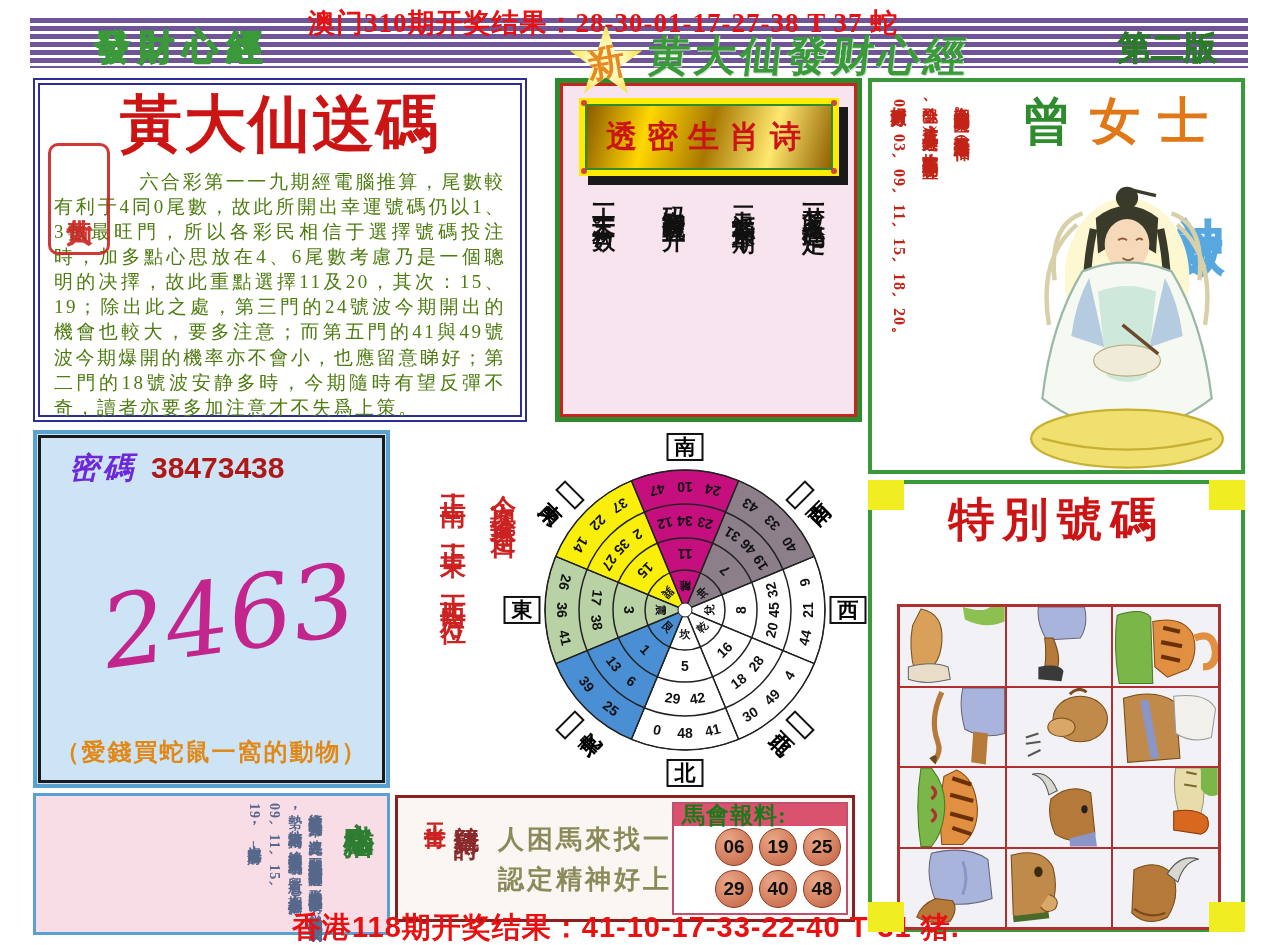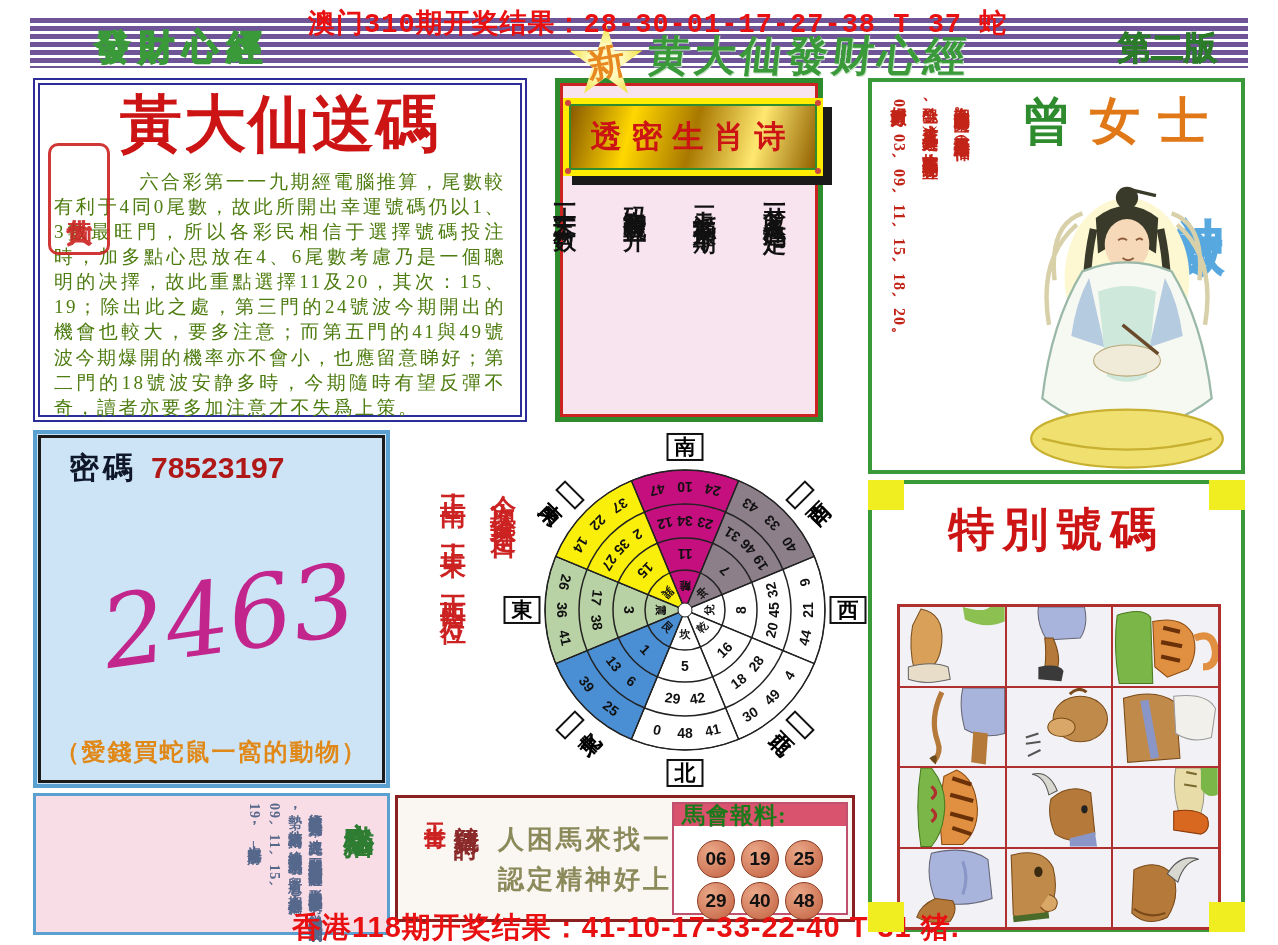--- a/index.html
+++ b/index.html
@@ -5,41 +5,41 @@
   html,body{margin:0;padding:0;}
   body{width:1278px;height:945px;position:relative;background:#fff;overflow:hidden;
        font-family:"Liberation Serif","DejaVu Serif",serif;}
   .abs{position:absolute;box-sizing:border-box;}
   
   #stripes{left:30px;top:18px;width:1218px;height:50px;
     background:repeating-linear-gradient(to bottom,#6f5598 0 4.5px,#ffffff 4.5px 8px);}
   #fa-cai{left:95px;top:24px;font-size:35px;font-weight:bold;letter-spacing:9px;
     color:#0369a1;-webkit-text-stroke:2px #3a9a3a;z-index:4;}
   #macau-line{left:308px;top:5px;font-size:27px;font-weight:bold;color:#e81010;z-index:5;
-    font-family:Liberation Mono, monospace;letter-spacing:1px;}
+    font-family:Liberation Serif, serif;letter-spacing:1px;}
   #star-new{left:568px;top:24px;width:76px;height:76px;z-index:4;
     background:radial-gradient(circle,#fffbc0 30%,#f0e040 70%);
     clip-path:polygon(50% 0%,61% 35%,98% 35%,68% 57%,79% 91%,50% 70%,21% 91%,32% 57%,2% 35%,39% 35%);
     display:flex;align-items:center;justify-content:center;}
   #star-new span{color:#e88820;font-size:38px;font-weight:bold;transform:rotate(-10deg);}
   #center-title{left:648px;top:28px;font-size:42px;font-weight:bold;color:#3a9a3a;z-index:4;
     letter-spacing:4px;transform:skewX(-6deg);text-shadow:1px 1px 0 #bfe0bf;}
   #edition{left:1118px;top:26px;font-size:33px;font-weight:bold;color:#3a9a3a;z-index:4;
     -webkit-text-stroke:1px #2a7a2a;}
   
   #songma{left:33px;top:78px;width:494px;height:344px;border:7px double #2d2d99;background:#fff;}
   #songma-title{text-align:center;margin-top:8px;font-size:62px;font-weight:bold;color:#cc1414;
     letter-spacing:2px;line-height:1.0;}
   #seal{position:absolute;left:8px;top:58px;width:56px;height:106px;border:3px solid #cc2222;
     border-radius:10px;color:#cc2222;font-size:26px;font-weight:bold;writing-mode:vertical-rl;
     text-align:center;line-height:56px;opacity:.9;}
   #songma-body{margin:14px 14px 0 14px;font-size:19px;line-height:1.32;color:#4d7c0f;
     text-align:justify;text-indent:4.5em;letter-spacing:2.5px;}
   
-  #poem-panel{left:555px;top:78px;width:268px;height:344px;border:3px solid #2e8b2e;background:#2e8b2e;}
+  #poem-panel{left:555px;top:78px;width:307px;height:344px;border:3px solid #2e8b2e;background:#2e8b2e;}
   #poem-inner{position:absolute;inset:2px;border:3px solid #cc2222;background:#f7e4ee;}
   #plaque{position:relative;width:248px;height:66px;margin:12px auto 0 auto;background:#ffec00;
     box-shadow:9px 9px 0 #1a1a1a;padding:6px;}
   #plaque-gold{width:100%;height:100%;border:2px solid #2e8b2e;box-sizing:border-box;
     background:linear-gradient(105deg,#8a5a00,#ffd700 25%,#a87800 50%,#ffe870 75%,#906000);
     display:flex;align-items:center;justify-content:center;}
   #plaque-gold span{color:#cc1414;font-size:31px;font-weight:bold;letter-spacing:10px;}
   .plaque-dot{position:absolute;width:6px;height:6px;border-radius:50%;background:#cc4444;}
   #poem-lines{position:absolute;left:0;right:26px;top:102px;height:230px;writing-mode:vertical-rl;
     text-orientation:upright;font-size:23px;color:#111;font-weight:bold;}
@@ -50,21 +50,21 @@
     font-size:16px;color:#c22418;font-weight:bold;}
   #zeng-cols div{margin-left:10px;letter-spacing:1px;line-height:1.35;}
   #zeng-title{position:absolute;left:150px;top:6px;font-size:50px;font-weight:bold;letter-spacing:18px;font-family:Liberation Serif, serif;}
   #zeng-sub{position:absolute;right:8px;top:90px;writing-mode:vertical-rl;font-size:46px;
     font-weight:bold;color:#e02020;-webkit-text-stroke:2px #58a8e0;letter-spacing:14px;
     background:#fff;border-radius:26px;padding:8px 2px;}
   
   #password{left:33px;top:430px;width:357px;height:358px;border:4px solid #5aa0d0;background:#cde4f6;}
   #password-inner{position:absolute;inset:1px;border:3px solid #1a1a1a;}
   .pw-row{margin:10px 0 0 28px;font-size:30px;font-weight:bold;}
-  .pw-label{color:#0f172a;letter-spacing:4px;}
+  .pw-label{color:#6d28d9;letter-spacing:4px;font-style:italic;}
   .pw-val{color:#b01818;margin-left:14px;font-family:"Liberation Sans",sans-serif;}
   #handwrite{position:absolute;left:60px;top:120px;font-size:100px;color:#c2258c;
     transform:rotate(-8deg) skewX(-10deg);font-family:"DejaVu Serif",serif;}
   #pw-note{position:absolute;bottom:12px;width:100%;text-align:center;color:#e08818;
     font-size:24px;font-weight:bold;letter-spacing:2px;}
   
   #compass-note{left:420px;top:474px;height:310px;writing-mode:vertical-rl;font-size:26px;
     font-weight:bold;color:#cc2222;z-index:2;}
   #compass-note div{margin-left:14px;letter-spacing:8px;line-height:1.4;}
   #wheel-box{left:505px;top:430px;width:360px;height:360px;}
@@ -80,29 +80,29 @@
   
   #zodiac{left:395px;top:795px;width:460px;height:127px;border:3px solid #8b2020;background:#faf6f2;}
   #zodiac-labels{position:absolute;left:14px;top:8px;height:108px;writing-mode:vertical-rl;}
   #zl-1{font-size:25px;font-weight:bold;color:#8b2a2a;letter-spacing:4px;}
   #zl-2{font-size:22px;font-weight:bold;color:#cc2222;margin-left:8px;letter-spacing:1px;}
   #zodiac-poem{position:absolute;left:100px;top:22px;font-size:26px;color:#8a8a5a;
     font-weight:bold;letter-spacing:3px;line-height:1.55;}
   #tips{position:absolute;right:4px;top:4px;bottom:4px;width:172px;border:2px solid #c05070;background:#fff;}
   #tips-head{background:#d9536e;height:22px;display:flex;align-items:center;padding-left:8px;}
   #tips-head span{color:#1a7a1a;font-size:23px;font-weight:bold;letter-spacing:1px;}
-  #balls{display:flex;flex-wrap:wrap;justify-content:center;padding:12px 2px;}
+  #balls{display:flex;flex-wrap:wrap;justify-content:flex-end;padding:0 2px;}
   .ball{width:36px;height:36px;border-radius:50%;margin:2px 3px;
     background:radial-gradient(circle at 35% 30%,#eaa888,#c26040);border:1px solid #8b3a20;
     display:flex;align-items:center;justify-content:center;font-family:"Liberation Sans",sans-serif;
     font-size:19px;font-weight:bold;color:#111;}
   
   #puzzle{left:868px;top:480px;width:377px;height:452px;border:4px solid #3a9a3a;background:#fff;}
   .corner{position:absolute;width:36px;height:30px;background:#f0ee20;z-index:3;}
-  #puzzle-title{margin-top:20px;text-align:center;font-size:46px;font-weight:bold;color:#cc1414;
+  #puzzle-title{margin-top:10px;text-align:center;font-size:46px;font-weight:bold;color:#cc1414;
     line-height:1.15;letter-spacing:8px;}
   #grid{position:absolute;left:25px;top:120px;width:320px;height:322px;display:grid;
     grid-template-columns:repeat(3,1fr);grid-template-rows:repeat(4,1fr);border:2px solid #b03030;}
   .cell{border:1.5px solid #b03030;background:#f2f2f6;overflow:hidden;}
   .cell svg{width:100%;height:100%;display:block;}
   
   #hk-line{left:292px;top:908px;font-size:29px;font-weight:bold;color:#e81010;
     font-family:"Liberation Sans",sans-serif;letter-spacing:1px;}
 </style>
 </head>
@@ -168,21 +168,21 @@
     <path d="M74 100 Q100 90 126 100 L118 176 Q100 186 82 176 Z" fill="#cfe8dc"></path>
     <ellipse cx="100" cy="162" rx="30" ry="14" fill="#f0ead8" stroke="#b8a878"></ellipse>
     <path d="M96 130 L128 156" stroke="#6a4a2a" stroke-width="3"></path>
     <ellipse cx="100" cy="232" rx="86" ry="26" fill="#f0e070" stroke="#c8b030" stroke-width="2"></ellipse>
     <path d="M24 232 Q100 252 176 232" stroke="#c8b030" stroke-width="2" fill="none"></path>
   </svg>
 </div>
 
 <div class="abs" id="password">
   <div id="password-inner">
-    <div class="pw-row"><span class="pw-label">密碼</span><span class="pw-val">78523197</span></div>
+    <div class="pw-row"><span class="pw-label">密碼</span><span class="pw-val">38473438</span></div>
     <div id="handwrite">2463</div>
     <div id="pw-note">（愛錢買蛇鼠一窩的動物）</div>
   </div>
 </div>
 
 <div class="abs" id="compass-note">
   <div>今次攪珠是日：</div>
   <div>正南，正東，正西方位。</div>
 </div>
 <div class="abs" id="wheel-box">

